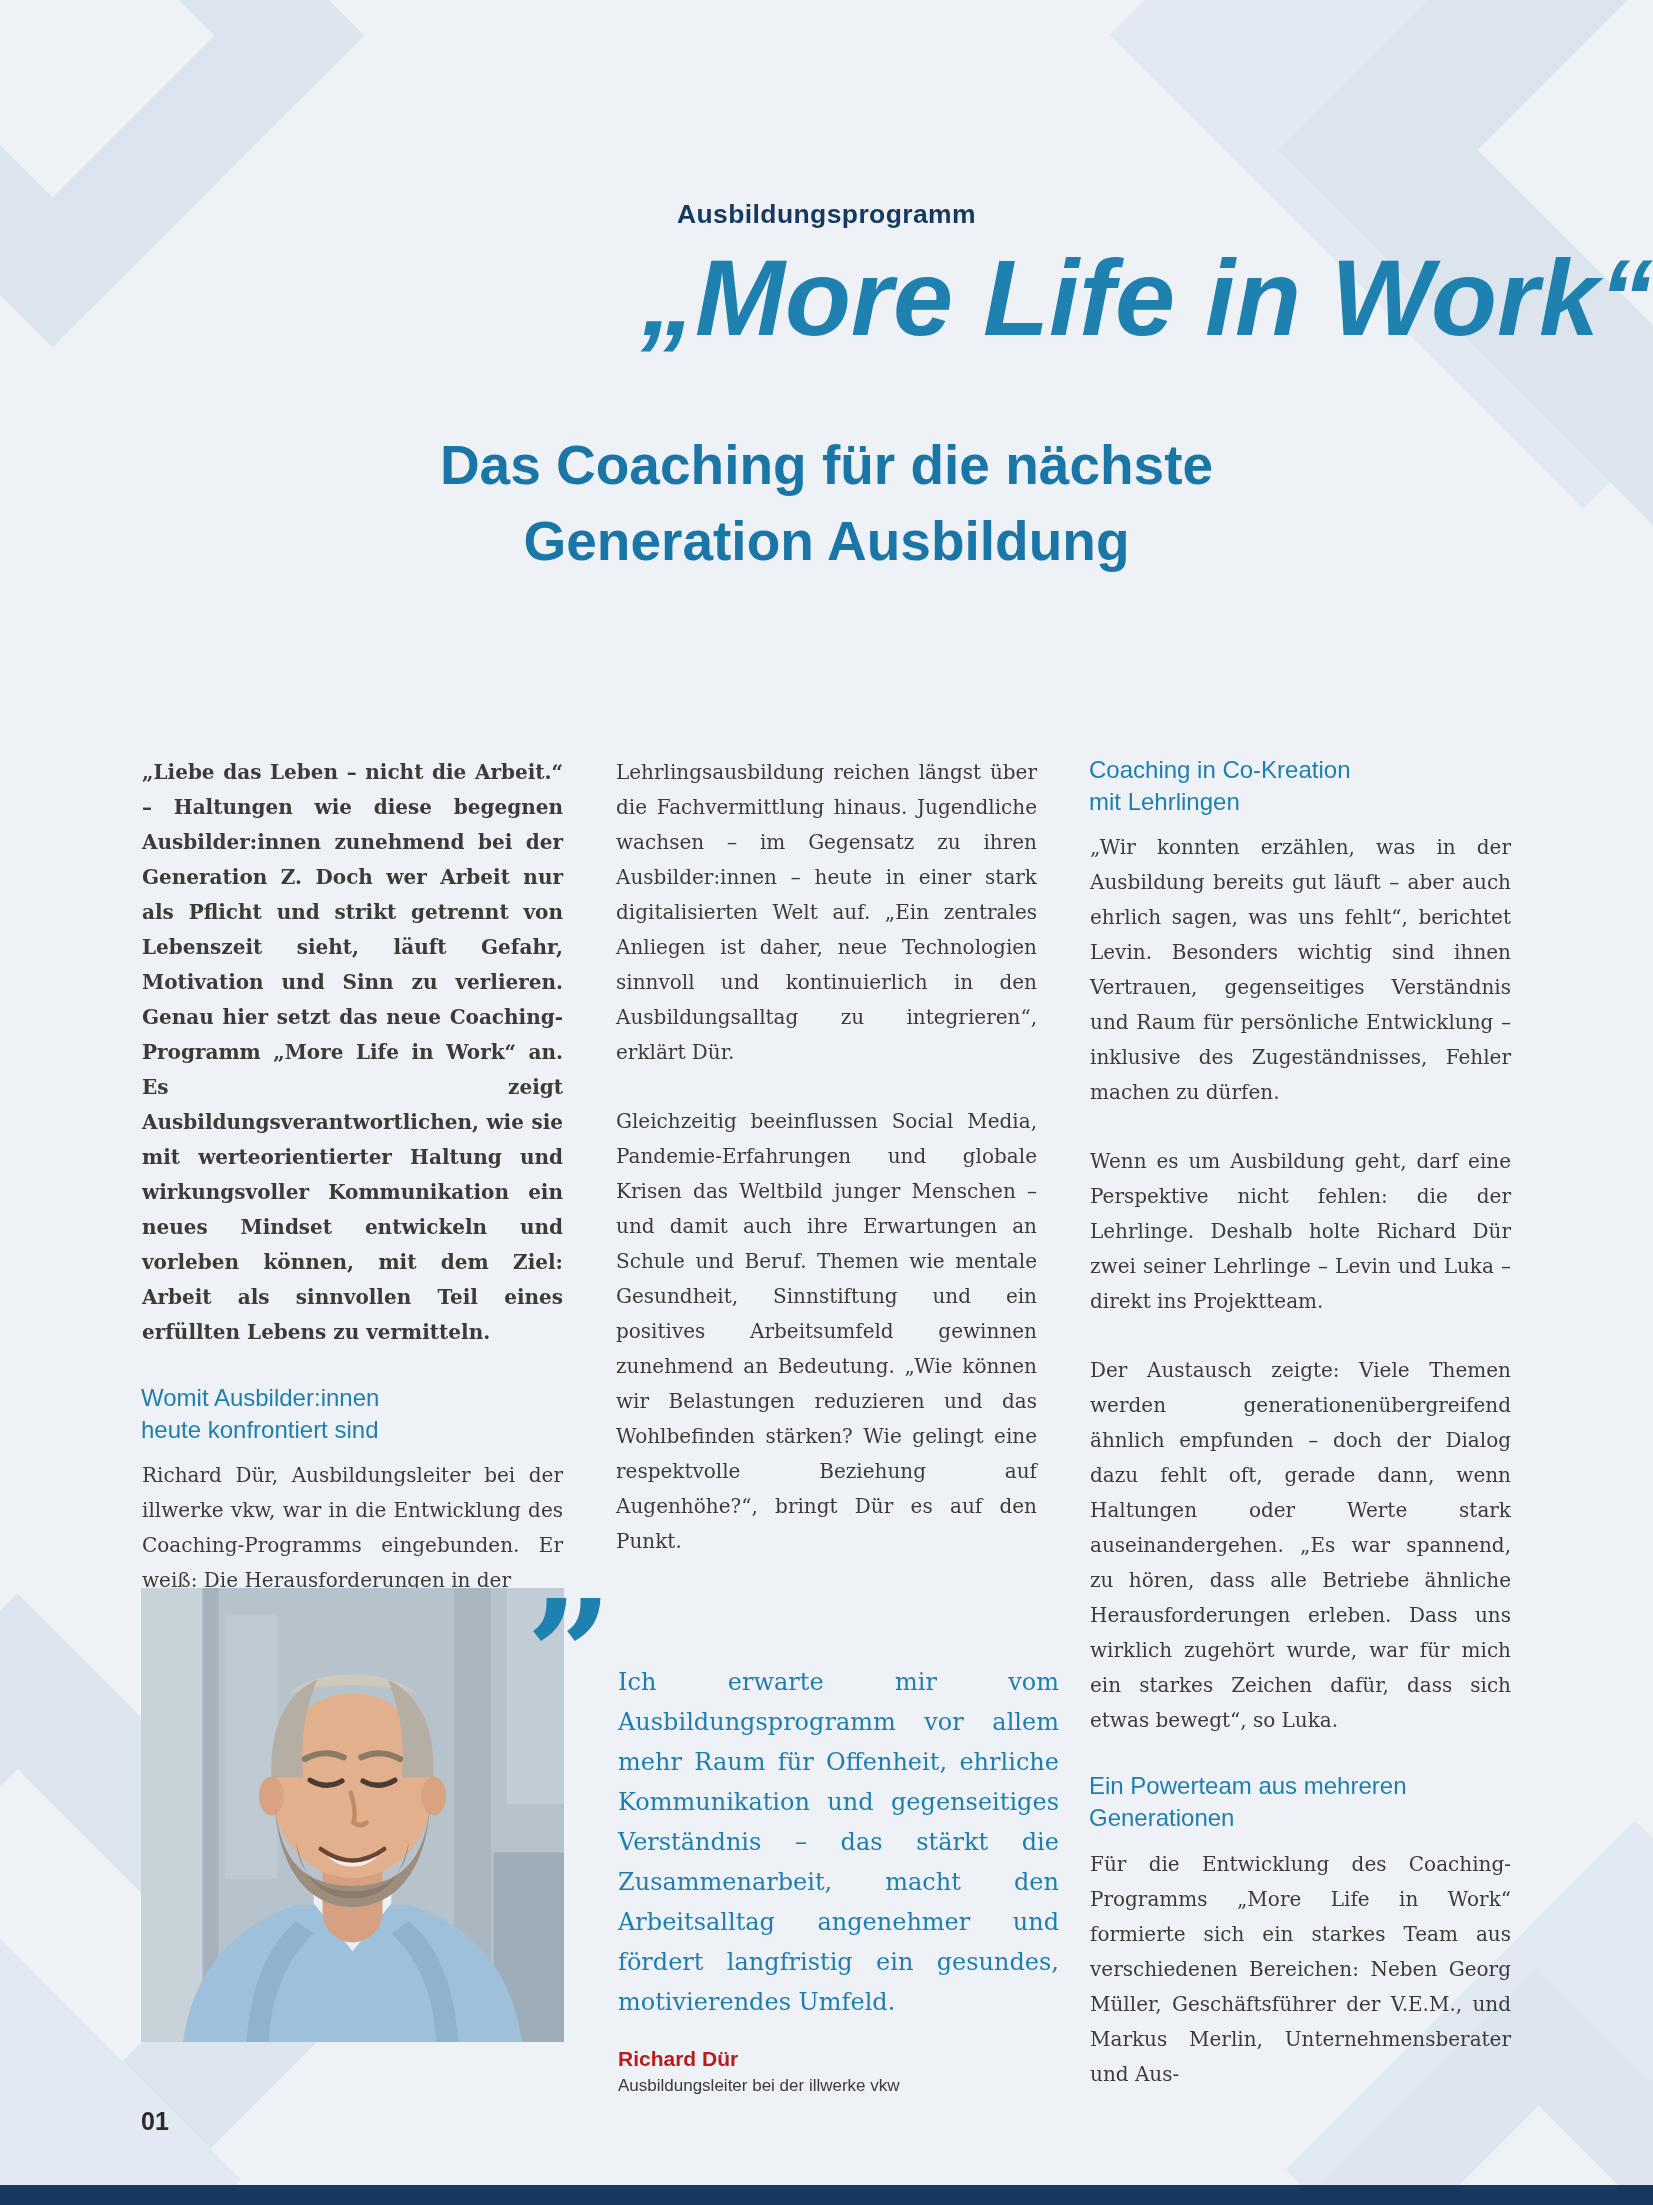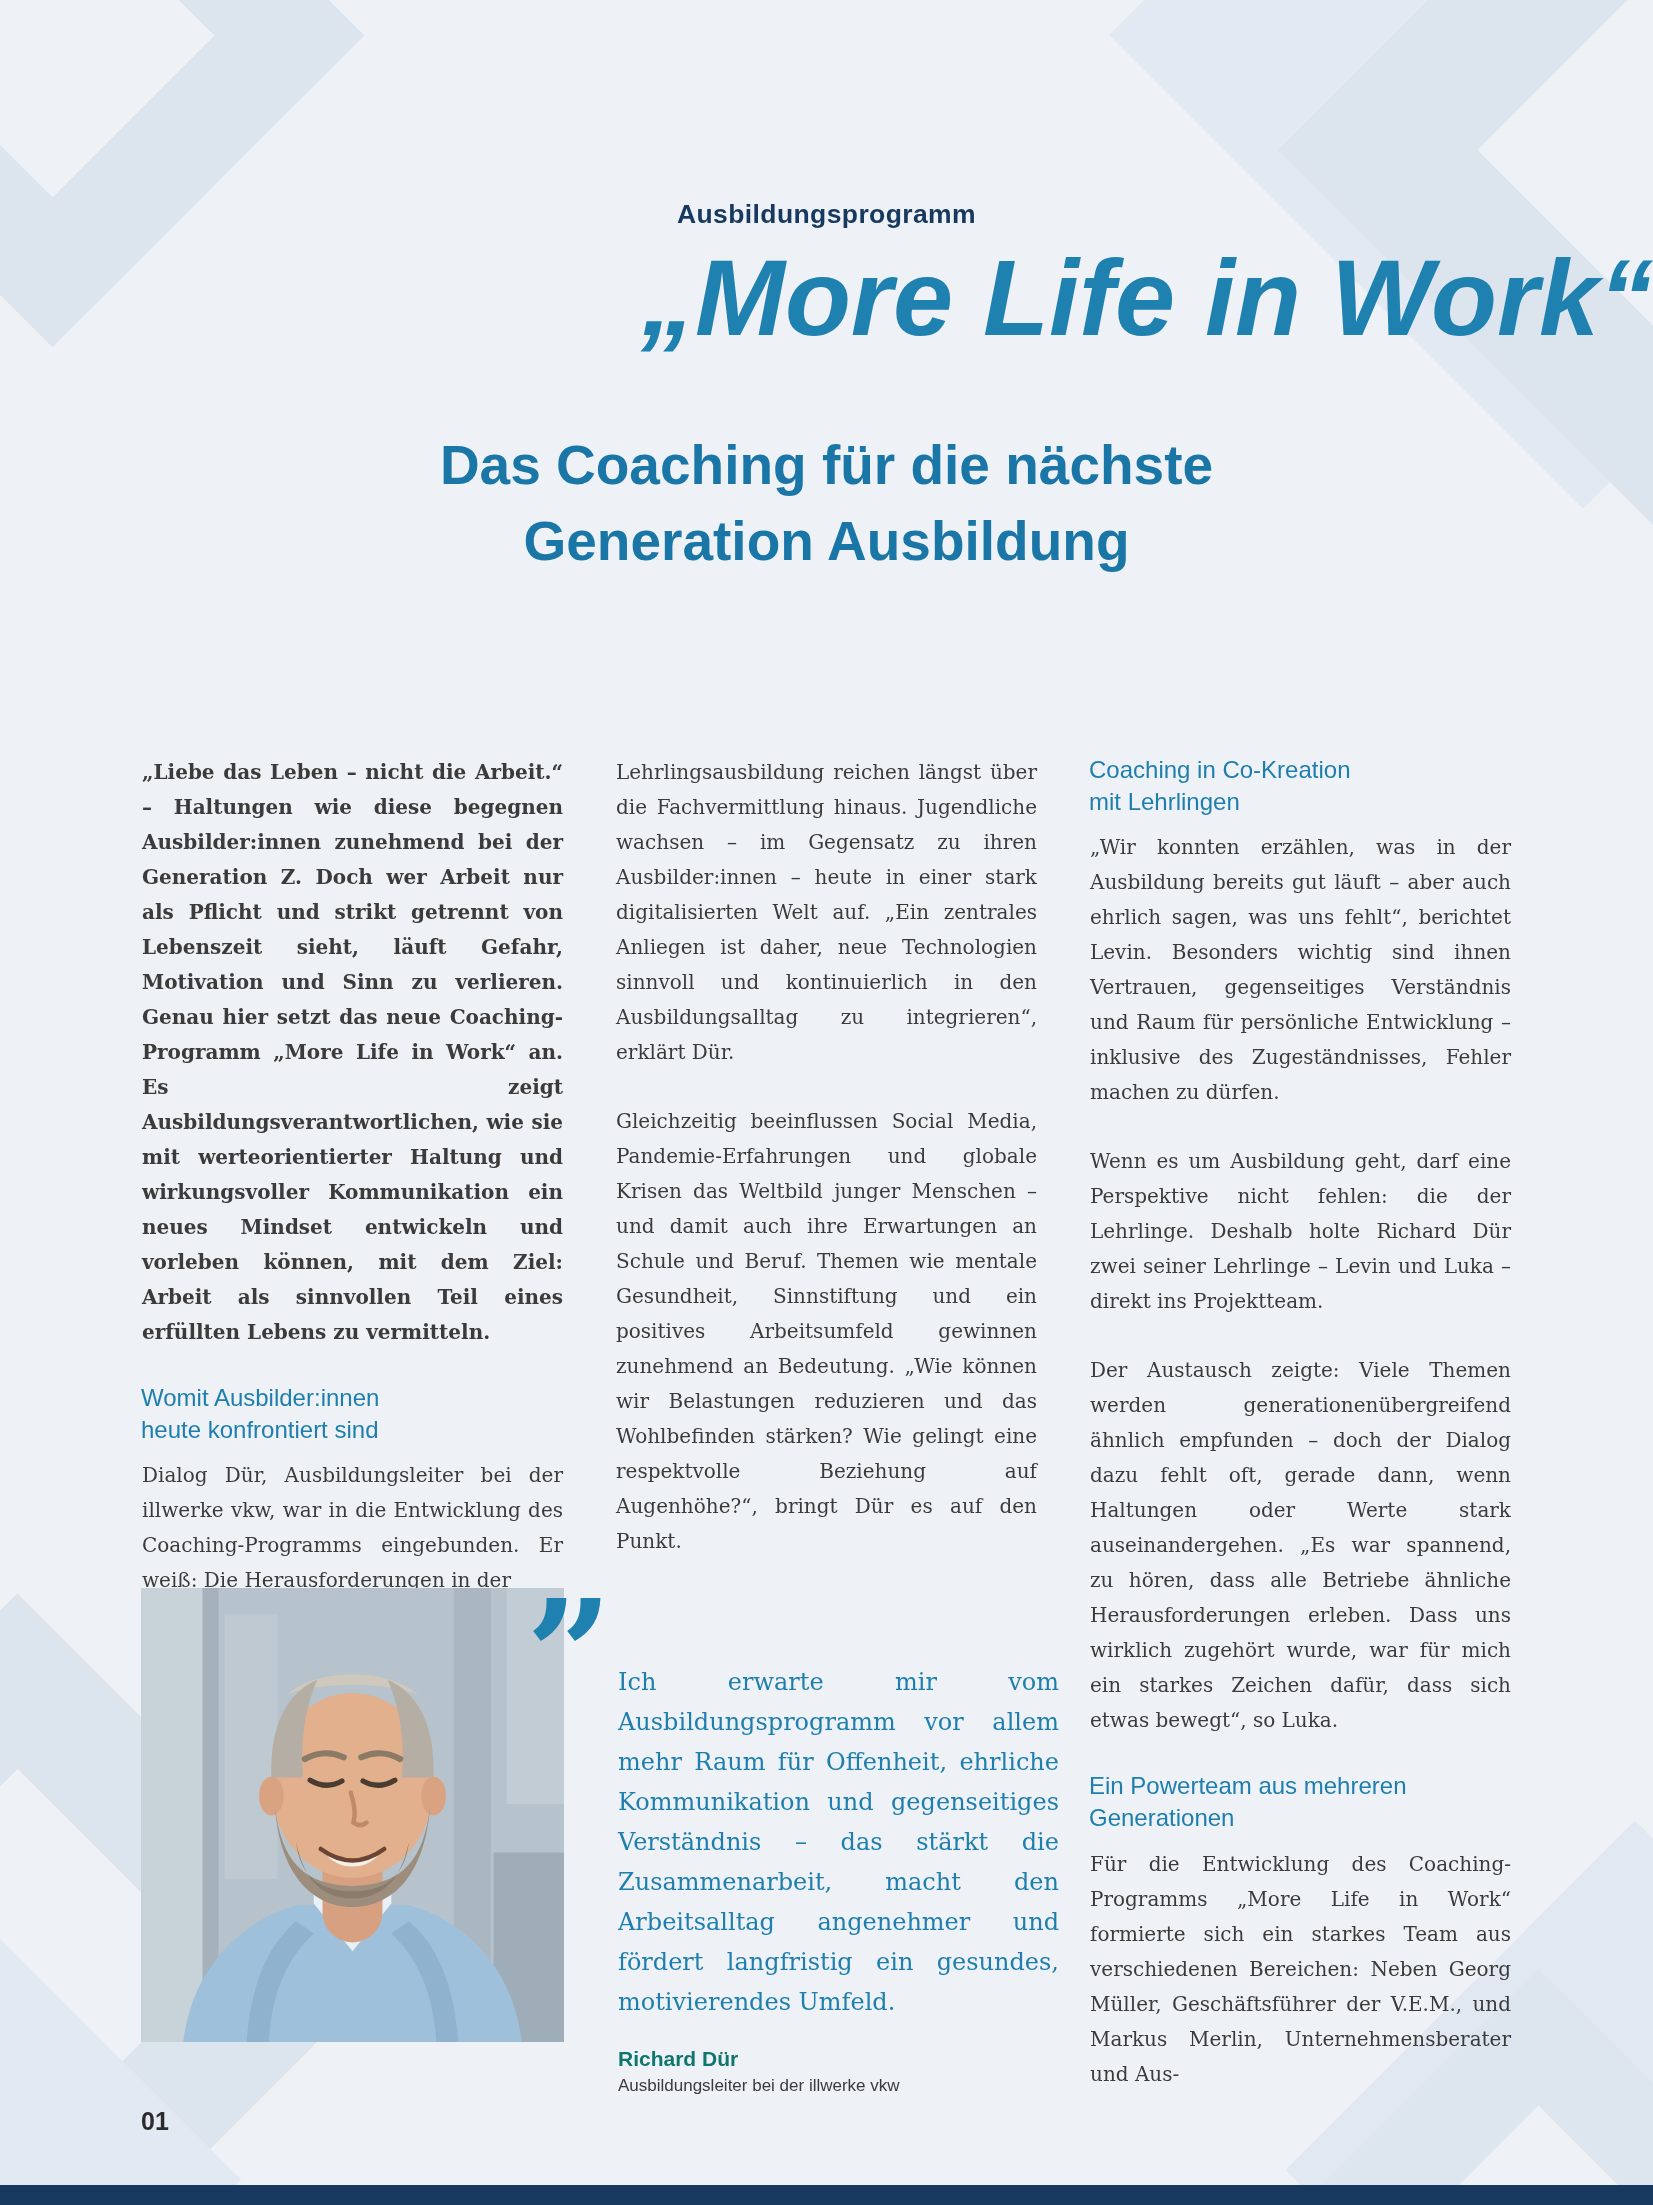--- a/index.html
+++ b/index.html
@@ -99,21 +99,21 @@
   }
   .quote-text {
     font-size:24px; line-height:40px;
     color:#1e7fae;
     text-align:justify;
     -webkit-hyphens:auto; hyphens:auto;
   }
   .quote-author {
     margin-top:25px;
     font-family:"Liberation Sans", sans-serif;
-    font-weight:bold; font-size:21px; color:#0f766e;
+    font-weight:bold; font-size:21px; color:#b91c1c;
   }
   .quote-role {
     margin-top:5.3px;
     font-family:"Liberation Sans", sans-serif;
     font-size:17px; color:#3b3b3b;
   }
 
   
   .page-number {
     position:absolute; left:141px; top:2107px; z-index:1;
@@ -140,21 +140,21 @@
 
   <div class="kicker">Ausbildungsprogramm</div>
   <h1 class="title">„More Life in Work“</h1>
   <h2 class="subtitle">Das Coaching für die nächste
 Generation Ausbildung</h2>
 
   <section class="col col-1">
     <p class="lead">„Liebe das Leben – nicht die Arbeit.“ – Haltungen wie diese begegnen Ausbilder:innen zunehmend bei der Generation Z. Doch wer Arbeit nur als Pflicht und strikt getrennt von Lebenszeit sieht, läuft Gefahr, Motivation und Sinn zu verlieren. Genau hier setzt das neue Coaching-Programm „More Life in Work“ an. Es zeigt Ausbildungsverantwortlichen, wie sie mit werteorientierter Haltung und wirkungsvoller Kommunikation ein neues Mindset entwickeln und vorleben können, mit dem Ziel: Arbeit als sinnvollen Teil eines erfüllten Lebens zu vermitteln.</p>
     <h3 class="col-heading">Womit Ausbilder:innen
 heute konfrontiert sind</h3>
-    <p>Dialog Dür, Ausbildungsleiter bei der illwerke vkw, war in die Entwicklung des Coaching-Programms eingebunden. Er weiß: Die Herausforderungen in der</p>
+    <p>Richard Dür, Ausbildungsleiter bei der illwerke vkw, war in die Entwicklung des Coaching-Programms eingebunden. Er weiß: Die Herausforderungen in der</p>
   </section>
 
   <section class="col col-2">
     <p>Lehrlingsausbildung reichen längst über die Fachvermittlung hinaus. Jugendliche wachsen – im Gegensatz zu ihren Ausbilder:innen – heute in einer stark digitalisierten Welt auf. „Ein zentrales Anliegen ist daher, neue Technologien sinnvoll und kontinuierlich in den Ausbildungsalltag zu integrieren“, erklärt Dür.</p>
     <p>Gleichzeitig beeinflussen Social Media, Pandemie-Erfahrungen und globale Krisen das Weltbild junger Menschen – und damit auch ihre Erwartungen an Schule und Beruf. Themen wie mentale Gesundheit, Sinnstiftung und ein positives Arbeitsumfeld gewinnen zunehmend an Bedeutung. „Wie können wir Belastungen reduzieren und das Wohlbefinden stärken? Wie gelingt eine respektvolle Beziehung auf Augenhöhe?“, bringt Dür es auf den Punkt.</p>
   </section>
 
   <section class="col col-3">
     <h3 class="col-heading">Coaching in Co-Kreation
 mit Lehrlingen</h3>

